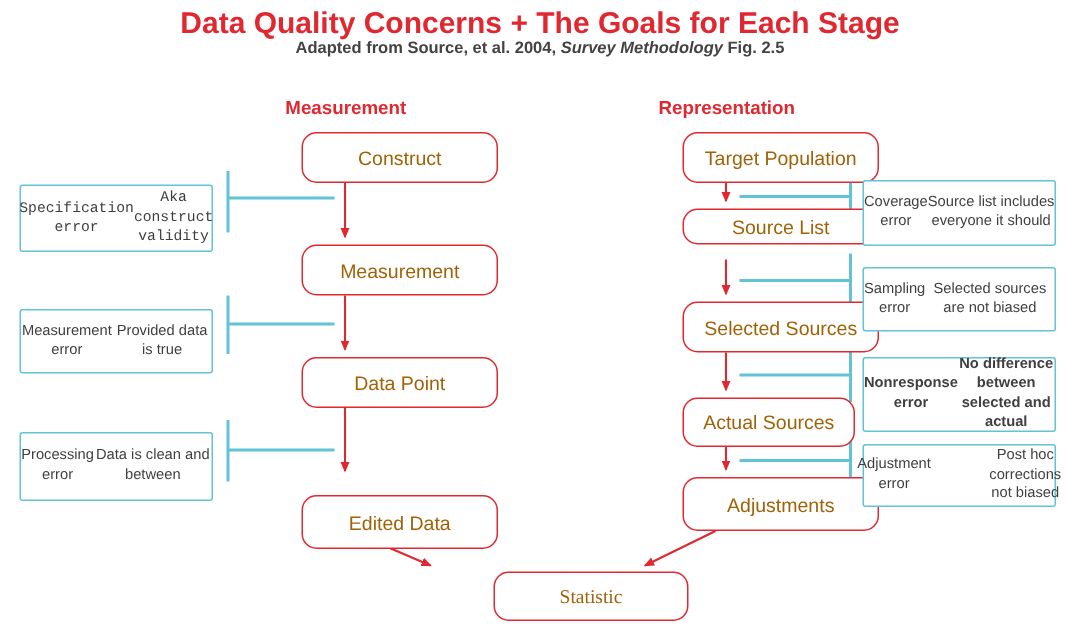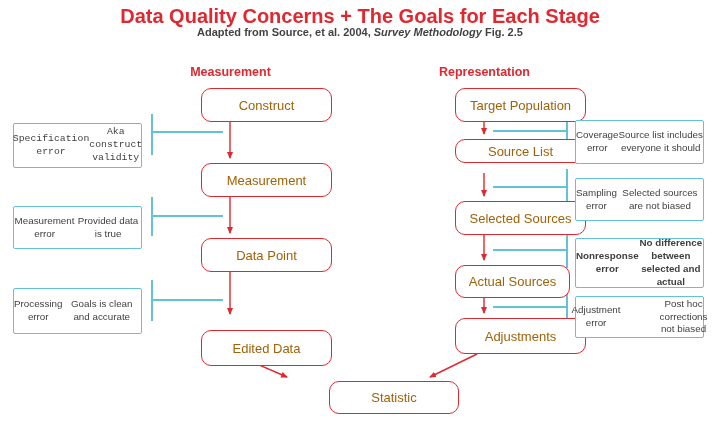--- a/index.html
+++ b/index.html
@@ -100,33 +100,33 @@
   <div class="stage" style="left:165px; top:163px; width:131px; height:34px;">Measurement</div>
   <div class="stage" style="left:165px; top:238px; width:131px; height:34px;">Data Point</div>
   <div class="stage" style="left:165px; top:330px; width:131px; height:36px;">Edited Data</div>
 
   <div class="stage" style="left:419px; top:88px;  width:131px; height:34px;">Target Population</div>
   <div class="stage" style="left:419px; top:139px; width:131px; height:24px;">Source List</div>
   <div class="stage" style="left:419px; top:201px; width:131px; height:34px;">Selected Sources</div>
   <div class="stage" style="left:419px; top:265px; width:115px; height:33px;">Actual Sources</div>
   <div class="stage" style="left:419px; top:318px; width:131px; height:36px;">Adjustments</div>
 
-  <div class="stage" style="left:293px; top:381px; width:130px; height:33px;">Statistic</div>
+  <div class="stage" style="left:293px; top:381px; width:130px; height:33px;font-family:Liberation Serif, serif;">Statistic</div>
 
   <div class="note" style="left:13px; top:112px; width:129px; height:45px;font-family:Liberation Mono, monospace;">
     <div>Specification error</div>
     <div>Aka construct validity</div>
   </div>
   <div class="note" style="left:13px; top:195px; width:129px; height:43px;">
     <div>Measurement error</div>
     <div>Provided data is true</div>
   </div>
   <div class="note" style="left:13px; top:277px; width:129px; height:46px;">
     <div>Processing error</div>
-    <div>Goals is clean and accurate</div>
+    <div>Data is clean and between</div>
   </div>
 
   <div class="note" style="left:575px; top:109px; width:129px; height:44px;">
     <div>Coverage error</div>
     <div>Source list includes everyone it should</div>
   </div>
   <div class="note" style="left:575px; top:167px; width:129px; height:43px;">
     <div>Sampling error</div>
     <div>Selected sources are not biased</div>
   </div>

